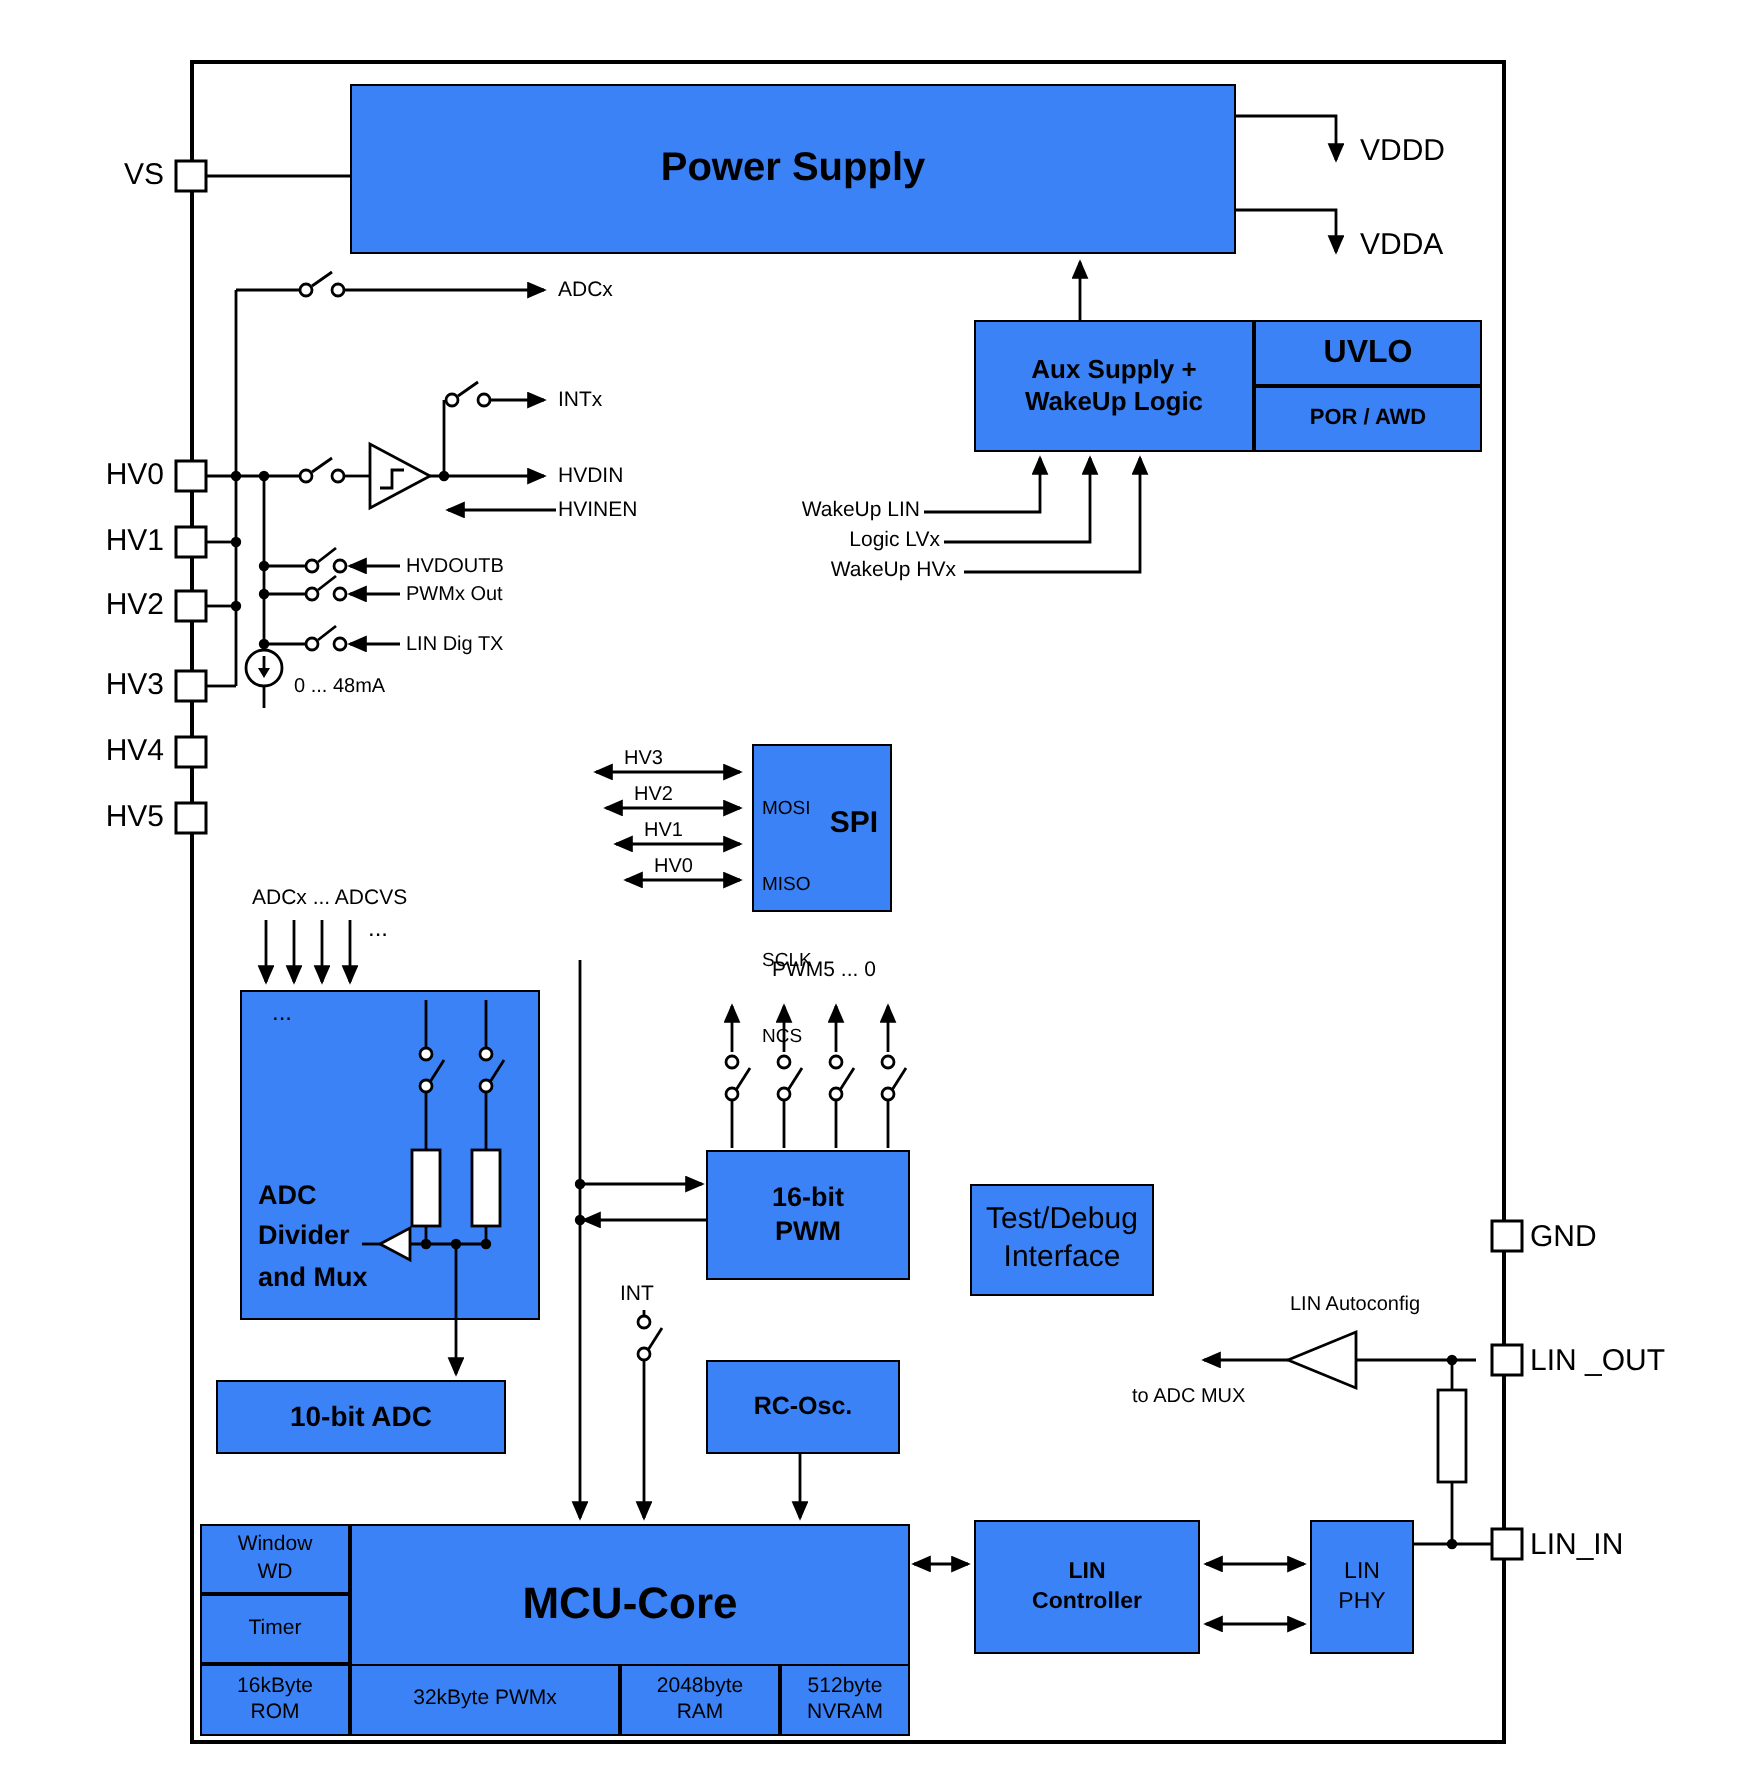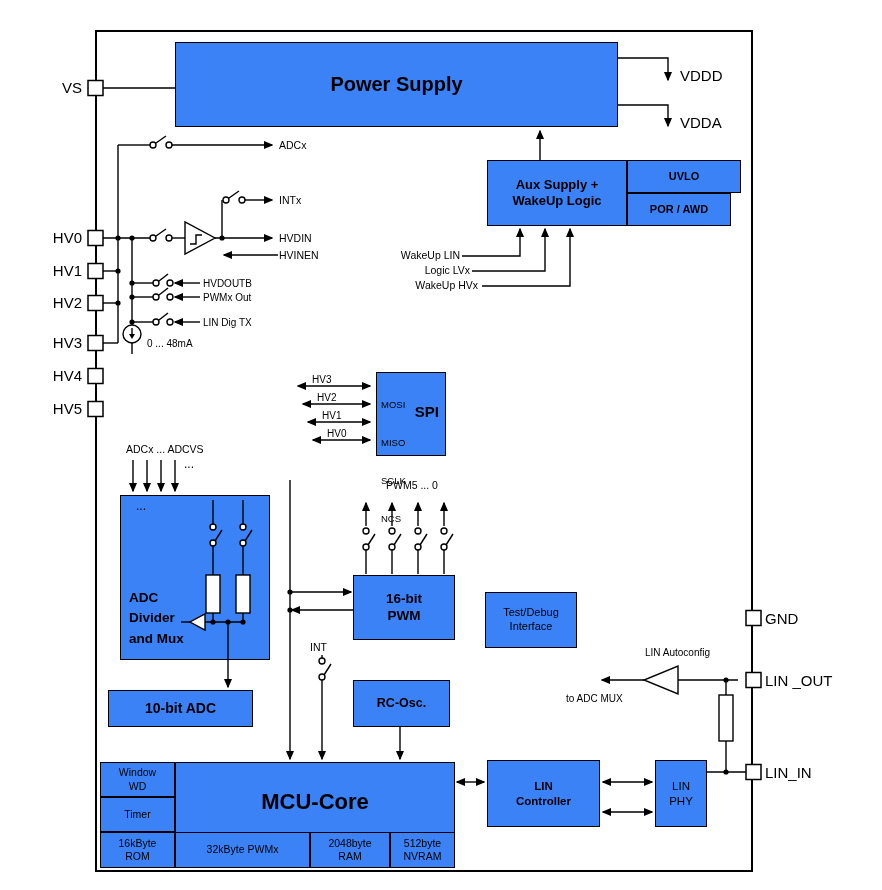--- a/index.html
+++ b/index.html
@@ -22,34 +22,34 @@
 <body>
 
 <div class="stage">
 
   <div class="chip"></div>
 
   <div class="block b" style="left:175px;top:42px;width:443px;height:85px;font-size:20px;">Power Supply</div>
 
   <div class="block b" style="left:487px;top:160px;width:140px;height:66px;font-size:13px;">Aux Supply +
 WakeUp Logic</div>
-  <div class="block b" style="left:627px;top:160px;width:114px;height:33px;font-size:11px;">UVLO</div>
-  <div class="block b" style="left:627px;top:193px;width:104px;height:33px;font-size:11px;">POR / AWD</div>
+  <div class="block b" style="left:627px;top:160px;width:114px;height:33px;font-size:16px;">UVLO</div>
+  <div class="block b" style="left:627px;top:193px;width:114px;height:33px;font-size:11px;">POR / AWD</div>
 
   <div class="block" style="left:376px;top:372px;width:70px;height:84px;">
     <div class="spi-sigs">
       <div>MOSI</div>
       <div>MISO</div>
       <div>SCLK</div>
       <div>NCS</div>
     </div>
     <div class="spi-title">SPI</div>
   </div>
 
-  <div class="block" style="left:485px;top:592px;width:92px;height:56px;font-size:11px;">Test/Debug
+  <div class="block" style="left:485px;top:592px;width:92px;height:56px;font-size:15px;">Test/Debug
 Interface</div>
 
   <div class="block b" style="left:353px;top:575px;width:102px;height:65px;font-size:13.5px;">16-bit
 PWM</div>
 
   <div class="block b" style="left:353px;top:680px;width:97px;height:47px;font-size:12.5px;">RC-Osc.</div>
 
   <div class="block" style="left:120px;top:495px;width:150px;height:165px;">
     <div class="adc-label">ADC
 Divider

